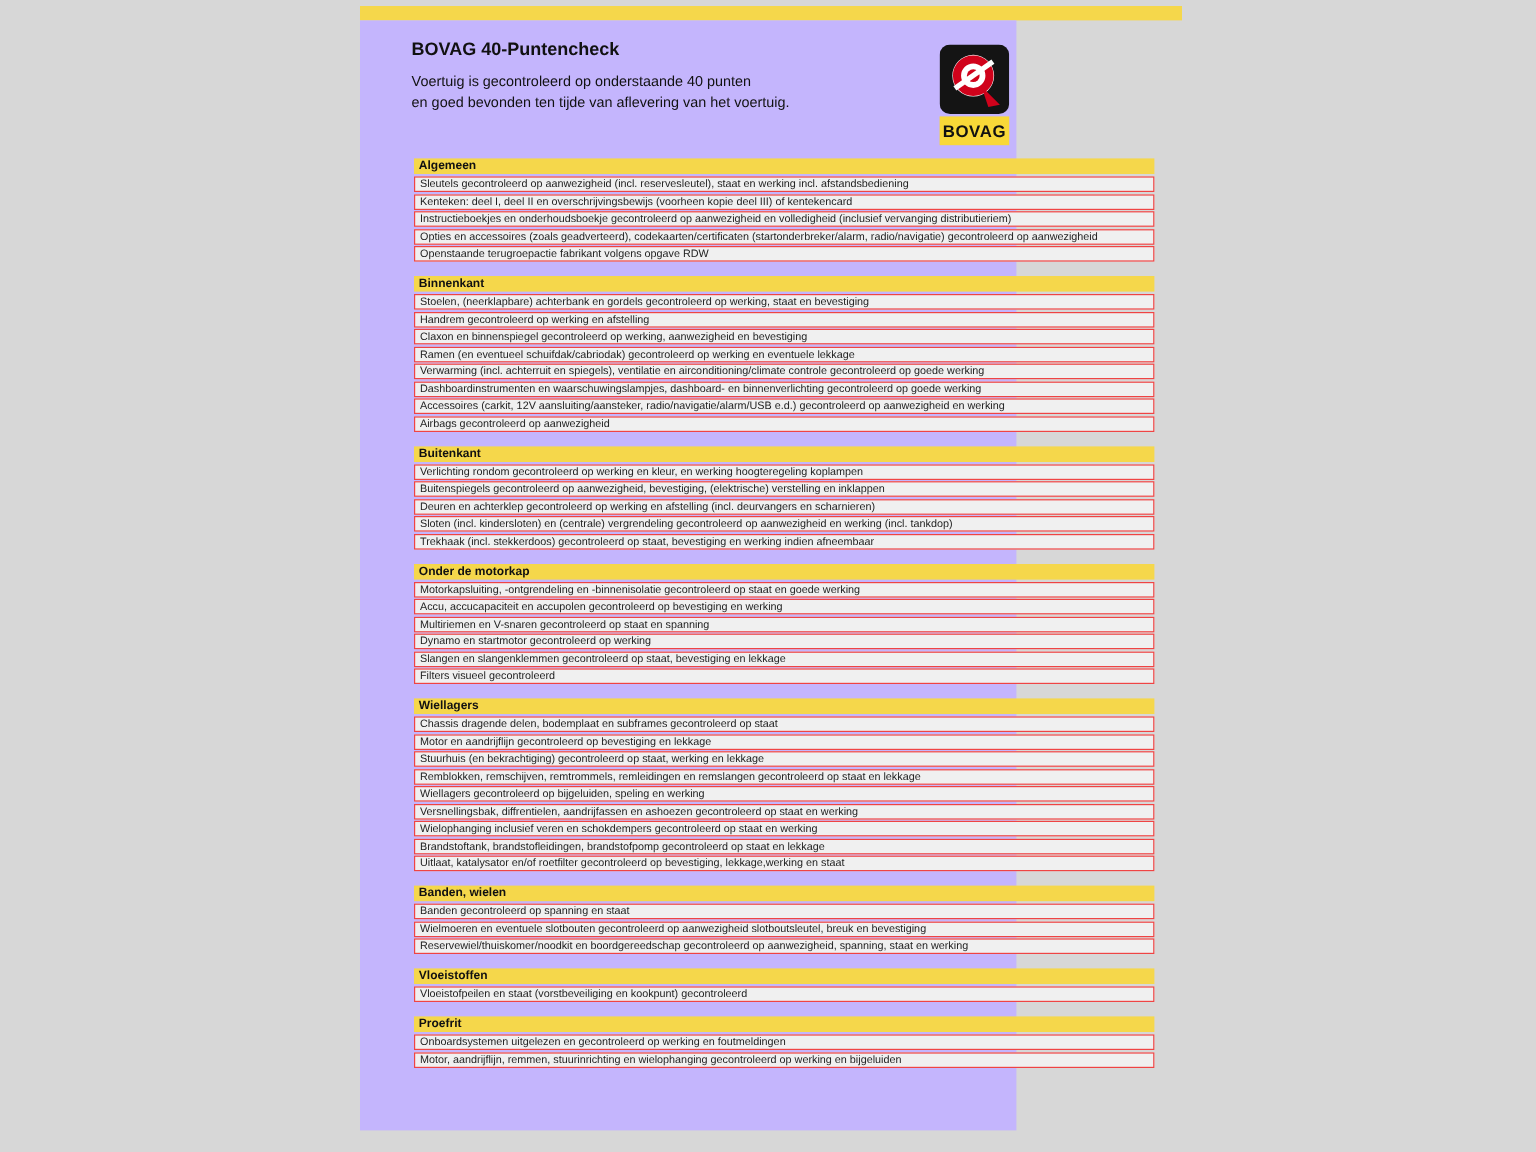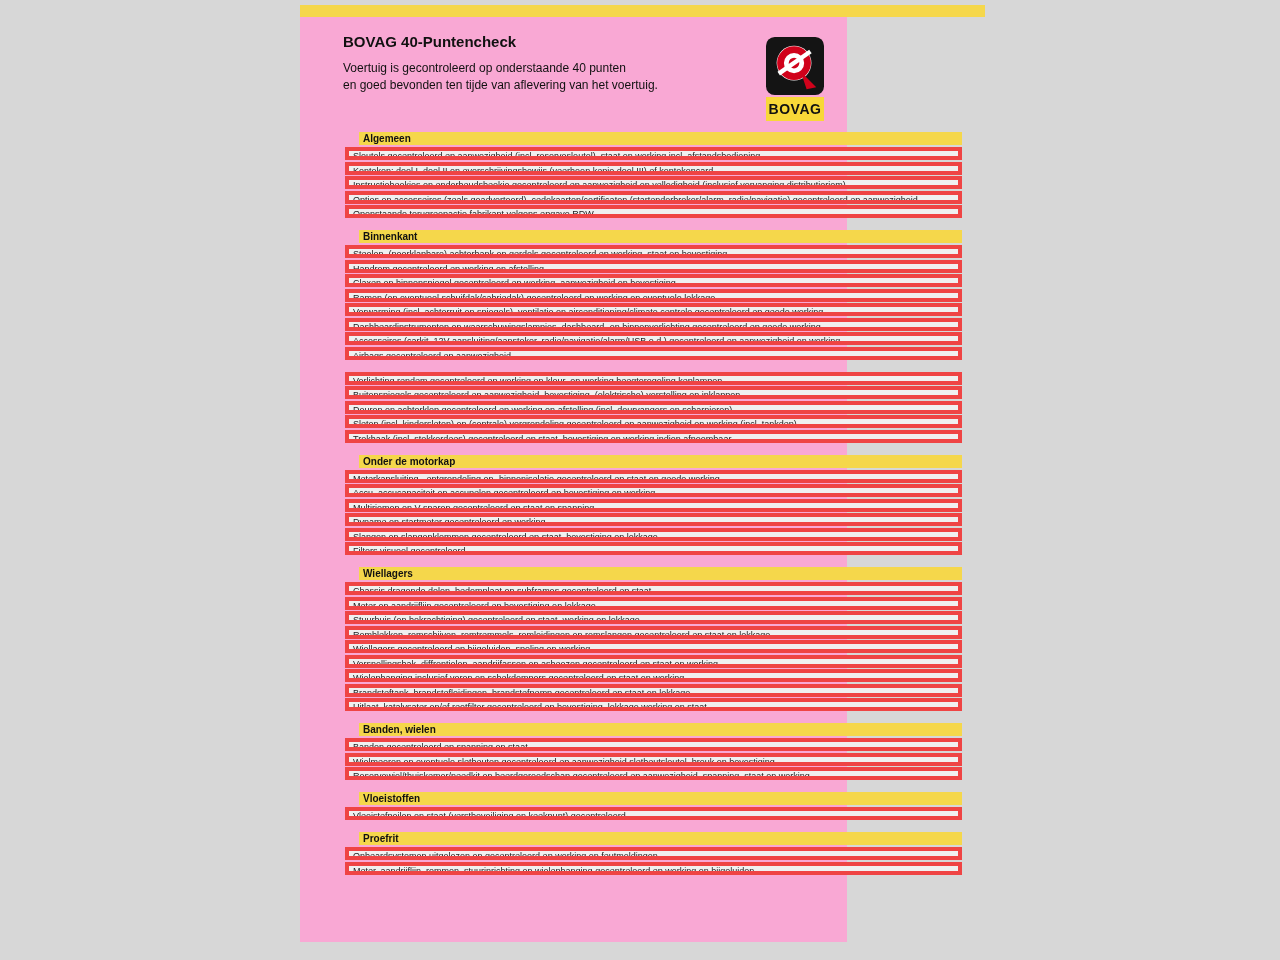--- a/index.html
+++ b/index.html
@@ -13,40 +13,40 @@
   .top-strip {
     position: absolute;
     left: 300px; top: 5px;
     width: 685px; height: 12px;
     background: #f5d74b;
   }
   .page {
     position: absolute;
     left: 300px; top: 17px;
     width: 547px; height: 925px;
-    background: #f9a8d4;
+    background: #c4b5fd;
   }
   .page-title {
     position: absolute;
     left: 43px; top: 16px;
     font-size: 15px;
     font-weight: bold;
     color: #111;
   }
   .page-subtitle {
     position: absolute;
     left: 43px; top: 43px;
     font-size: 12px;
     font-weight: normal;
     color: #111;
     line-height: 17px;
   }
   .logo {
     position: absolute;
-    right: 23px; top: 20px;
+    right: 6px; top: 20px;
     width: 58px;
   }
   .logo-mark {
     width: 58px; height: 58px;
     display: block;
   }
   .logo-text {
     margin-top: 2px;
     width: 58px; height: 24px;
     background: #f8d838;
@@ -66,27 +66,26 @@
   .section { margin-bottom: 12px; }
   .section-header {
     height: 13px;
     line-height: 13px;
     background: #f5d74b;
     font-size: 10px;
     font-weight: bold;
     color: #111;
     padding-left: 4px;
     margin-bottom: 2px;
-    margin-left: 14px;
   }
   .row {
     height: 13px;
     line-height: 11px;
     background: #f0f0f0;
-    border: 4px solid #ef4444;
+    border: 1px solid #ef4444;
     font-size: 9px;
     color: #222;
     padding-left: 4px;
     margin-bottom: 1.5px;
     white-space: nowrap;
     overflow: hidden;
   }
 </style>
 </head>
 <body>
@@ -128,20 +127,21 @@
         <div class="row">Stoelen, (neerklapbare) achterbank en gordels gecontroleerd op werking, staat en bevestiging</div>
         <div class="row">Handrem gecontroleerd op werking en afstelling</div>
         <div class="row">Claxon en binnenspiegel gecontroleerd op werking, aanwezigheid en bevestiging</div>
         <div class="row">Ramen (en eventueel schuifdak/cabriodak) gecontroleerd op werking en eventuele lekkage</div>
         <div class="row">Verwarming (incl. achterruit en spiegels), ventilatie en airconditioning/climate controle gecontroleerd op goede werking</div>
         <div class="row">Dashboardinstrumenten en waarschuwingslampjes, dashboard- en binnenverlichting gecontroleerd op goede werking</div>
         <div class="row">Accessoires (carkit, 12V aansluiting/aansteker, radio/navigatie/alarm/USB e.d.) gecontroleerd op aanwezigheid en werking</div>
         <div class="row">Airbags gecontroleerd op aanwezigheid</div>
       </div>
       <div class="section">
+        <div class="section-header">Buitenkant</div>
         <div class="row">Verlichting rondom gecontroleerd op werking en kleur, en werking hoogteregeling koplampen</div>
         <div class="row">Buitenspiegels gecontroleerd op aanwezigheid, bevestiging, (elektrische) verstelling en inklappen</div>
         <div class="row">Deuren en achterklep gecontroleerd op werking en afstelling (incl. deurvangers en scharnieren)</div>
         <div class="row">Sloten (incl. kindersloten) en (centrale) vergrendeling gecontroleerd op aanwezigheid en werking (incl. tankdop)</div>
         <div class="row">Trekhaak (incl. stekkerdoos) gecontroleerd op staat, bevestiging en werking indien afneembaar</div>
       </div>
       <div class="section">
         <div class="section-header">Onder de motorkap</div>
         <div class="row">Motorkapsluiting, -ontgrendeling en -binnenisolatie gecontroleerd op staat en goede werking</div>
         <div class="row">Accu, accucapaciteit en accupolen gecontroleerd op bevestiging en werking</div>

